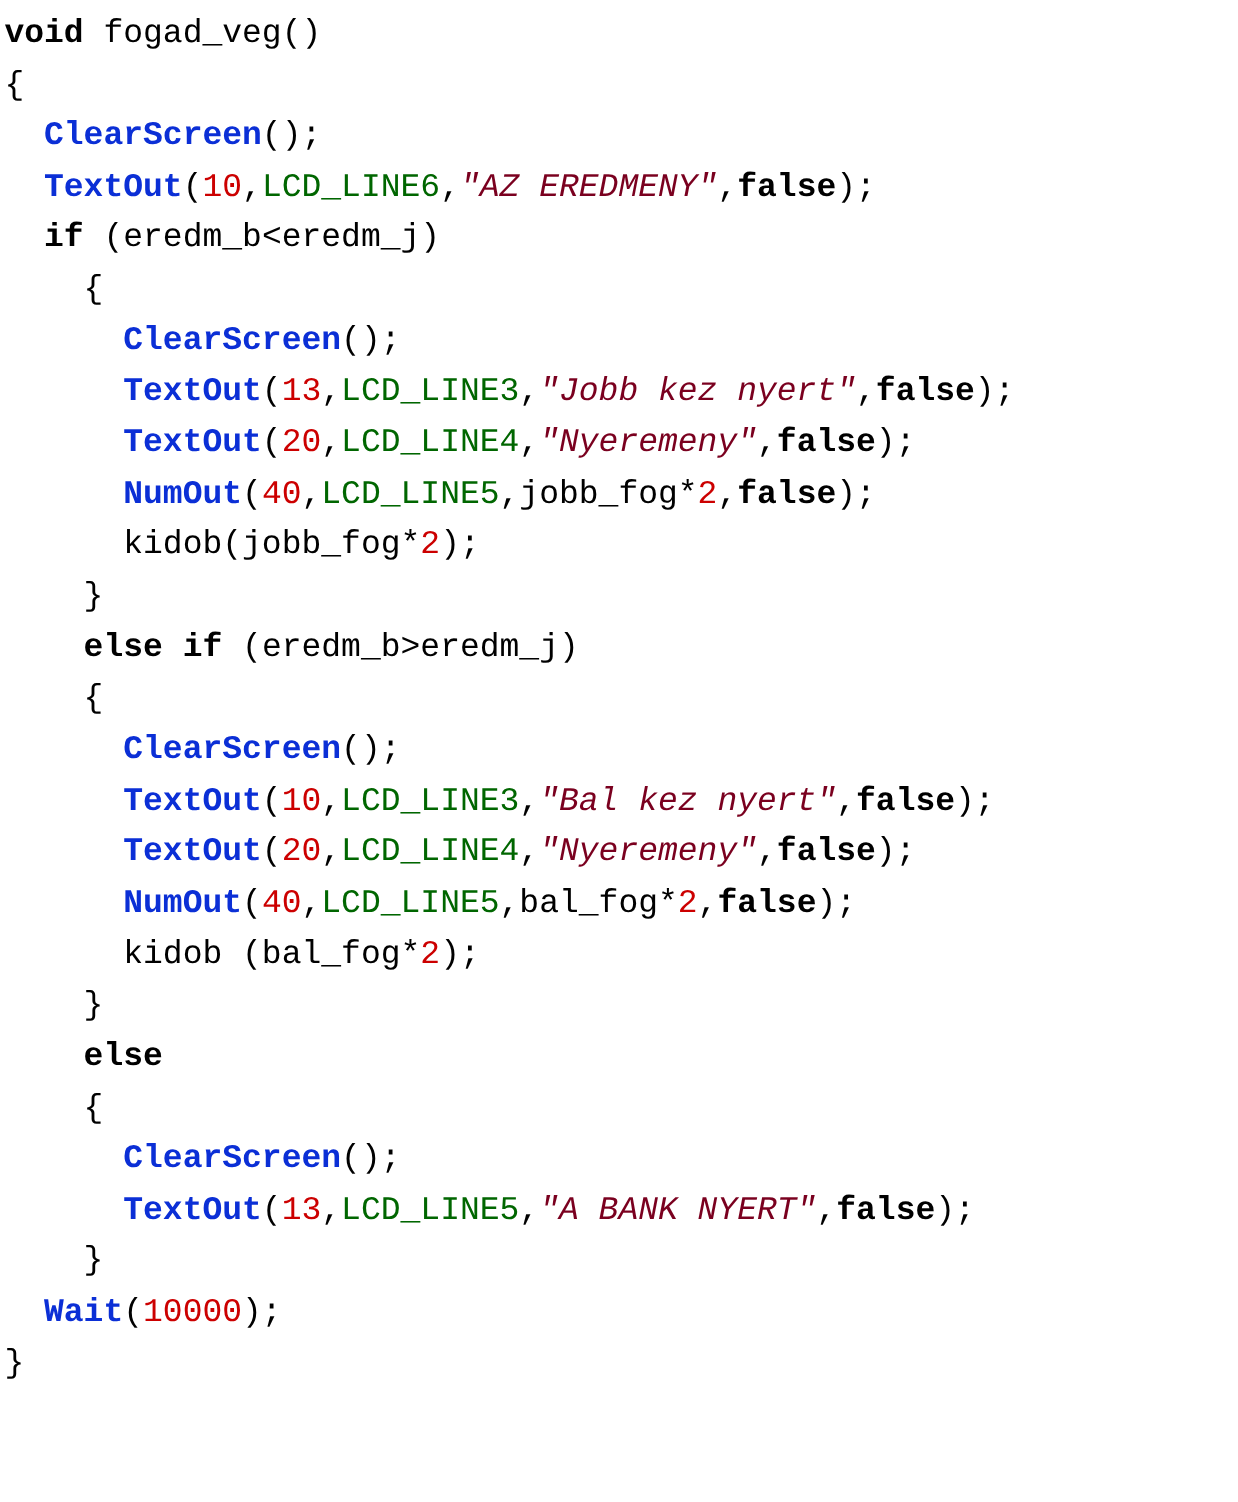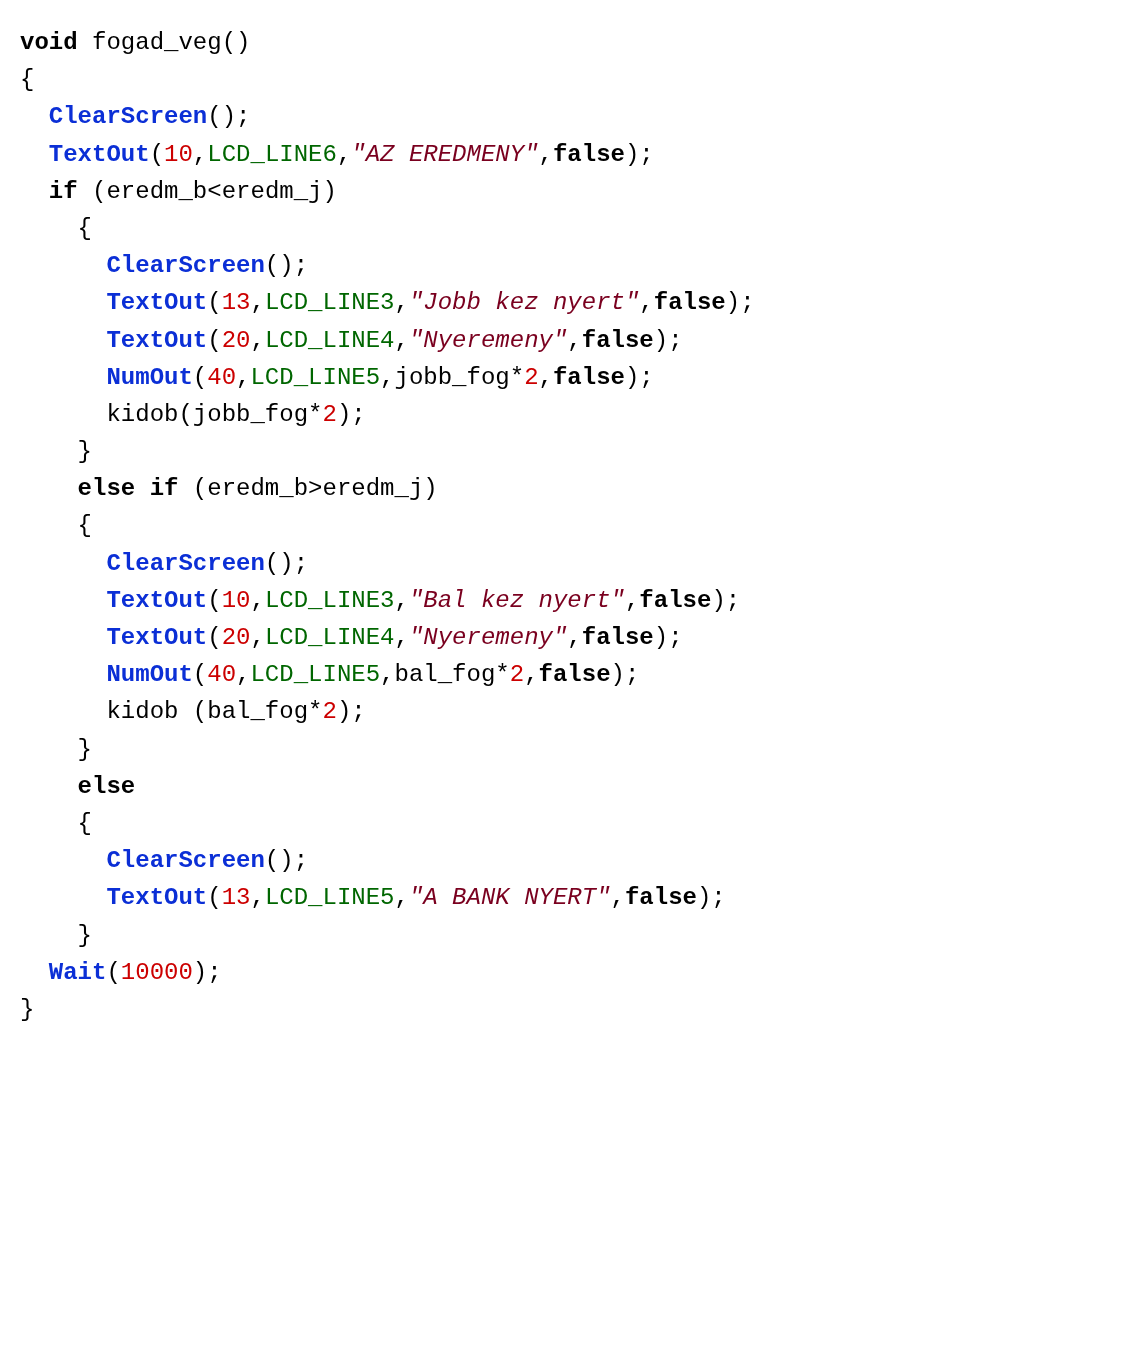--- a/index.html
+++ b/index.html
@@ -2,24 +2,24 @@
 <html><head>
 <meta charset="utf-8">
 <style>
   html, body {
     margin: 0;
     padding: 0;
     background: #ffffff;
   }
   pre.code {
     font-family: "Courier New", Courier, monospace;
-    font-size: 24px;
+    font-size: 30px;
     line-height: 1.55;
     white-space: pre;
-    margin: 16px;
+    margin: 0;
     padding: 8px 4px 8px 4px;
     color: #000000;
   }
   .kw   { color: #000000; font-weight: bold; }
   .fn   { color: #0b2fd6; font-weight: bold; }
   .cnst { color: #006600; }
   .num  { color: #cc0000; }
   .str  { color: #7a001f; font-style: italic; }
   .id   { color: #000000; }
   .boolv{ color: #000000; font-weight: bold; }

